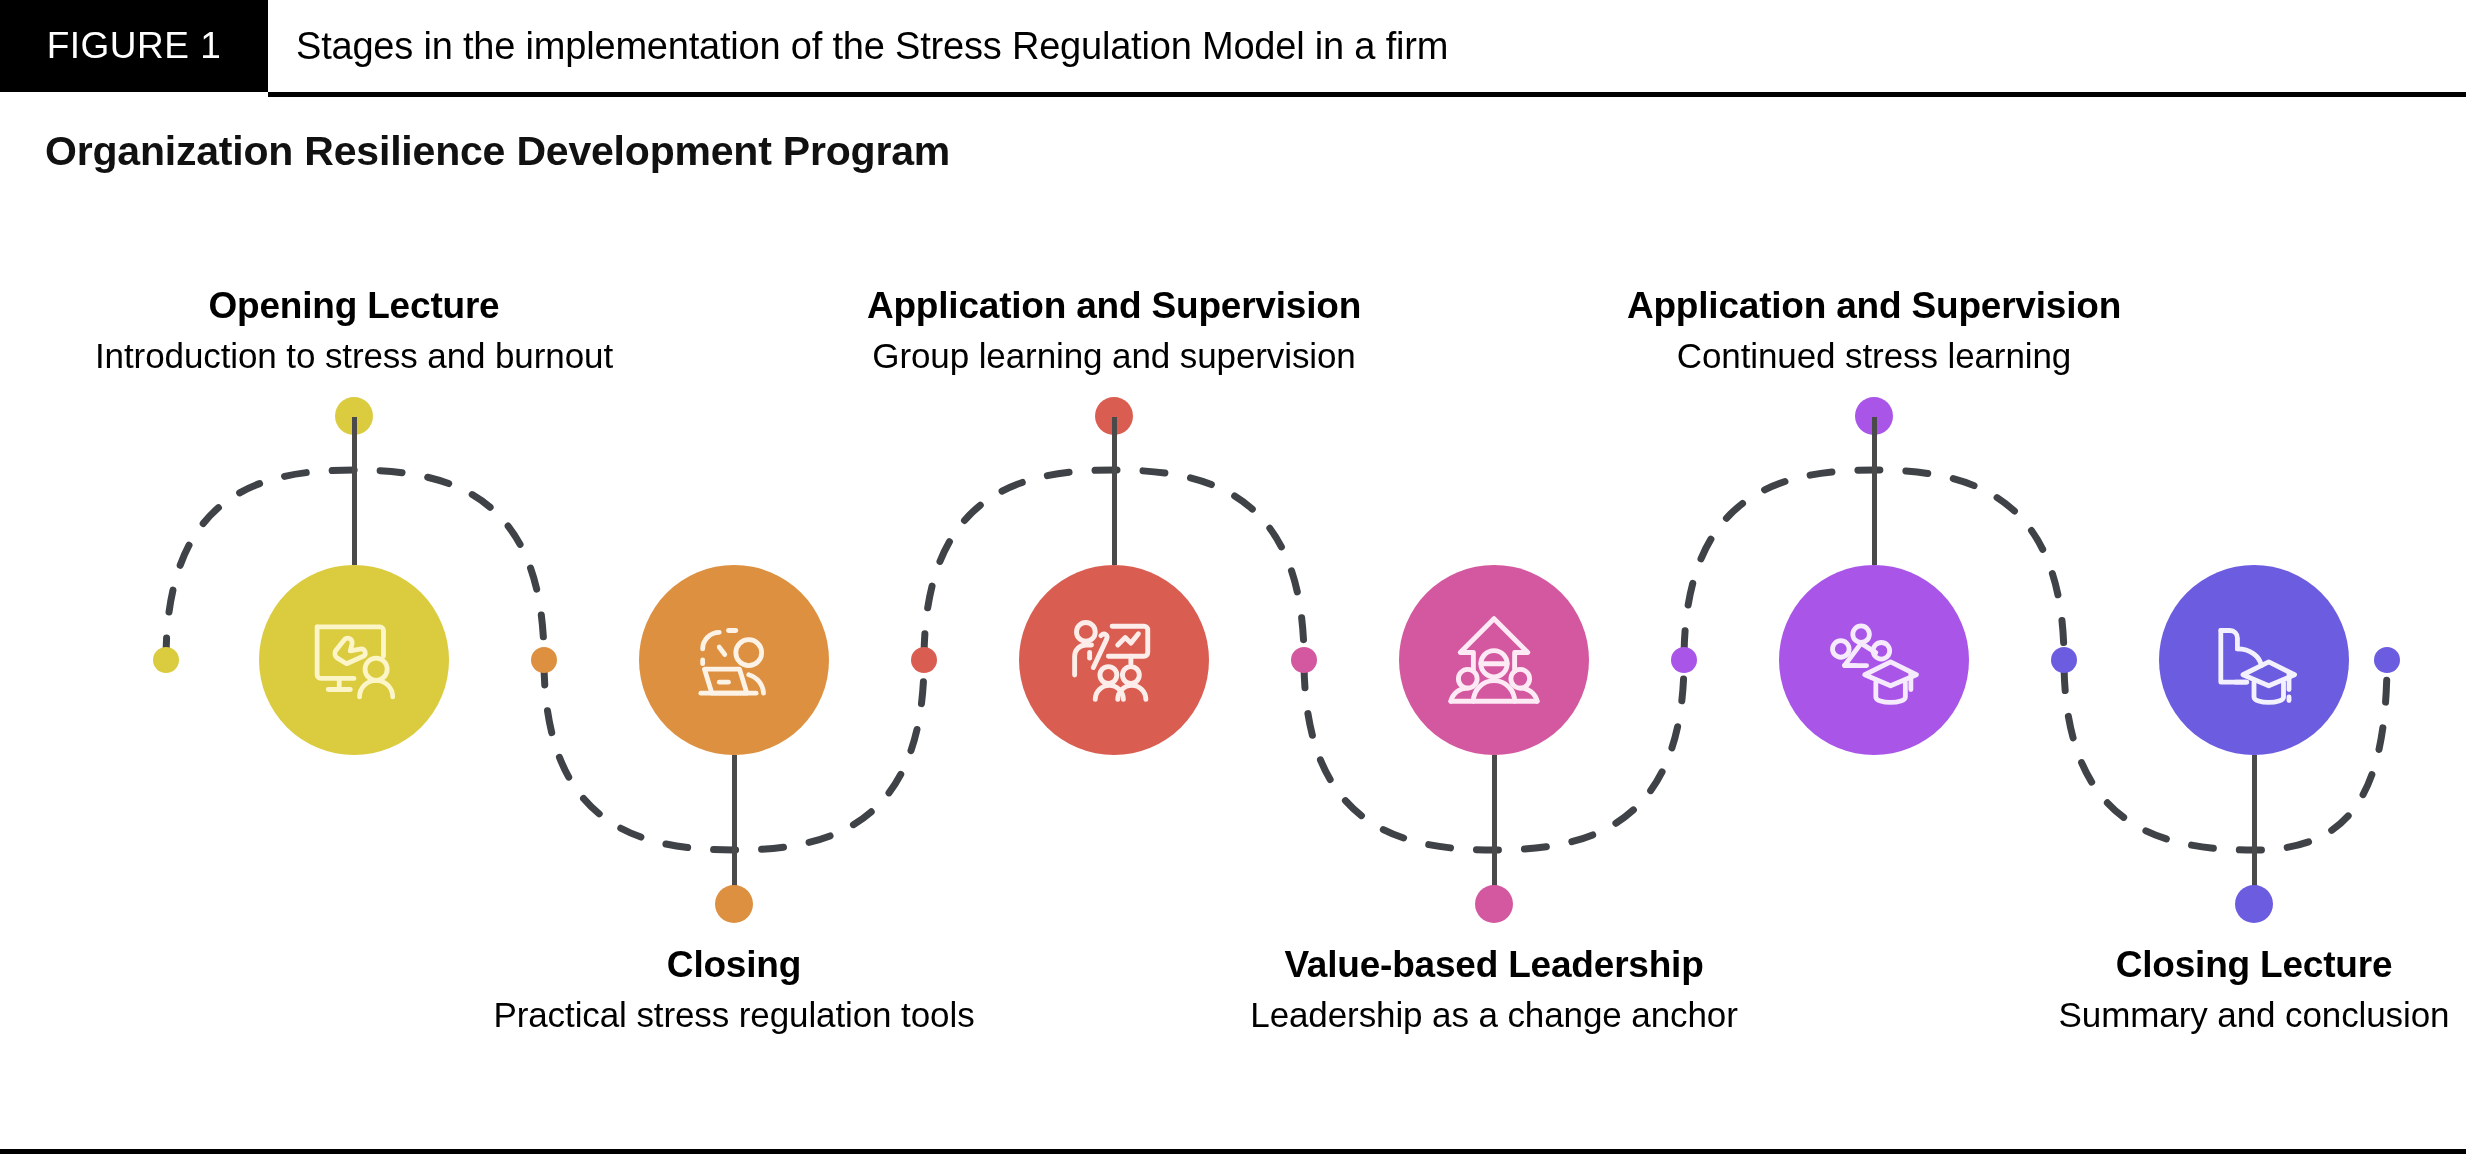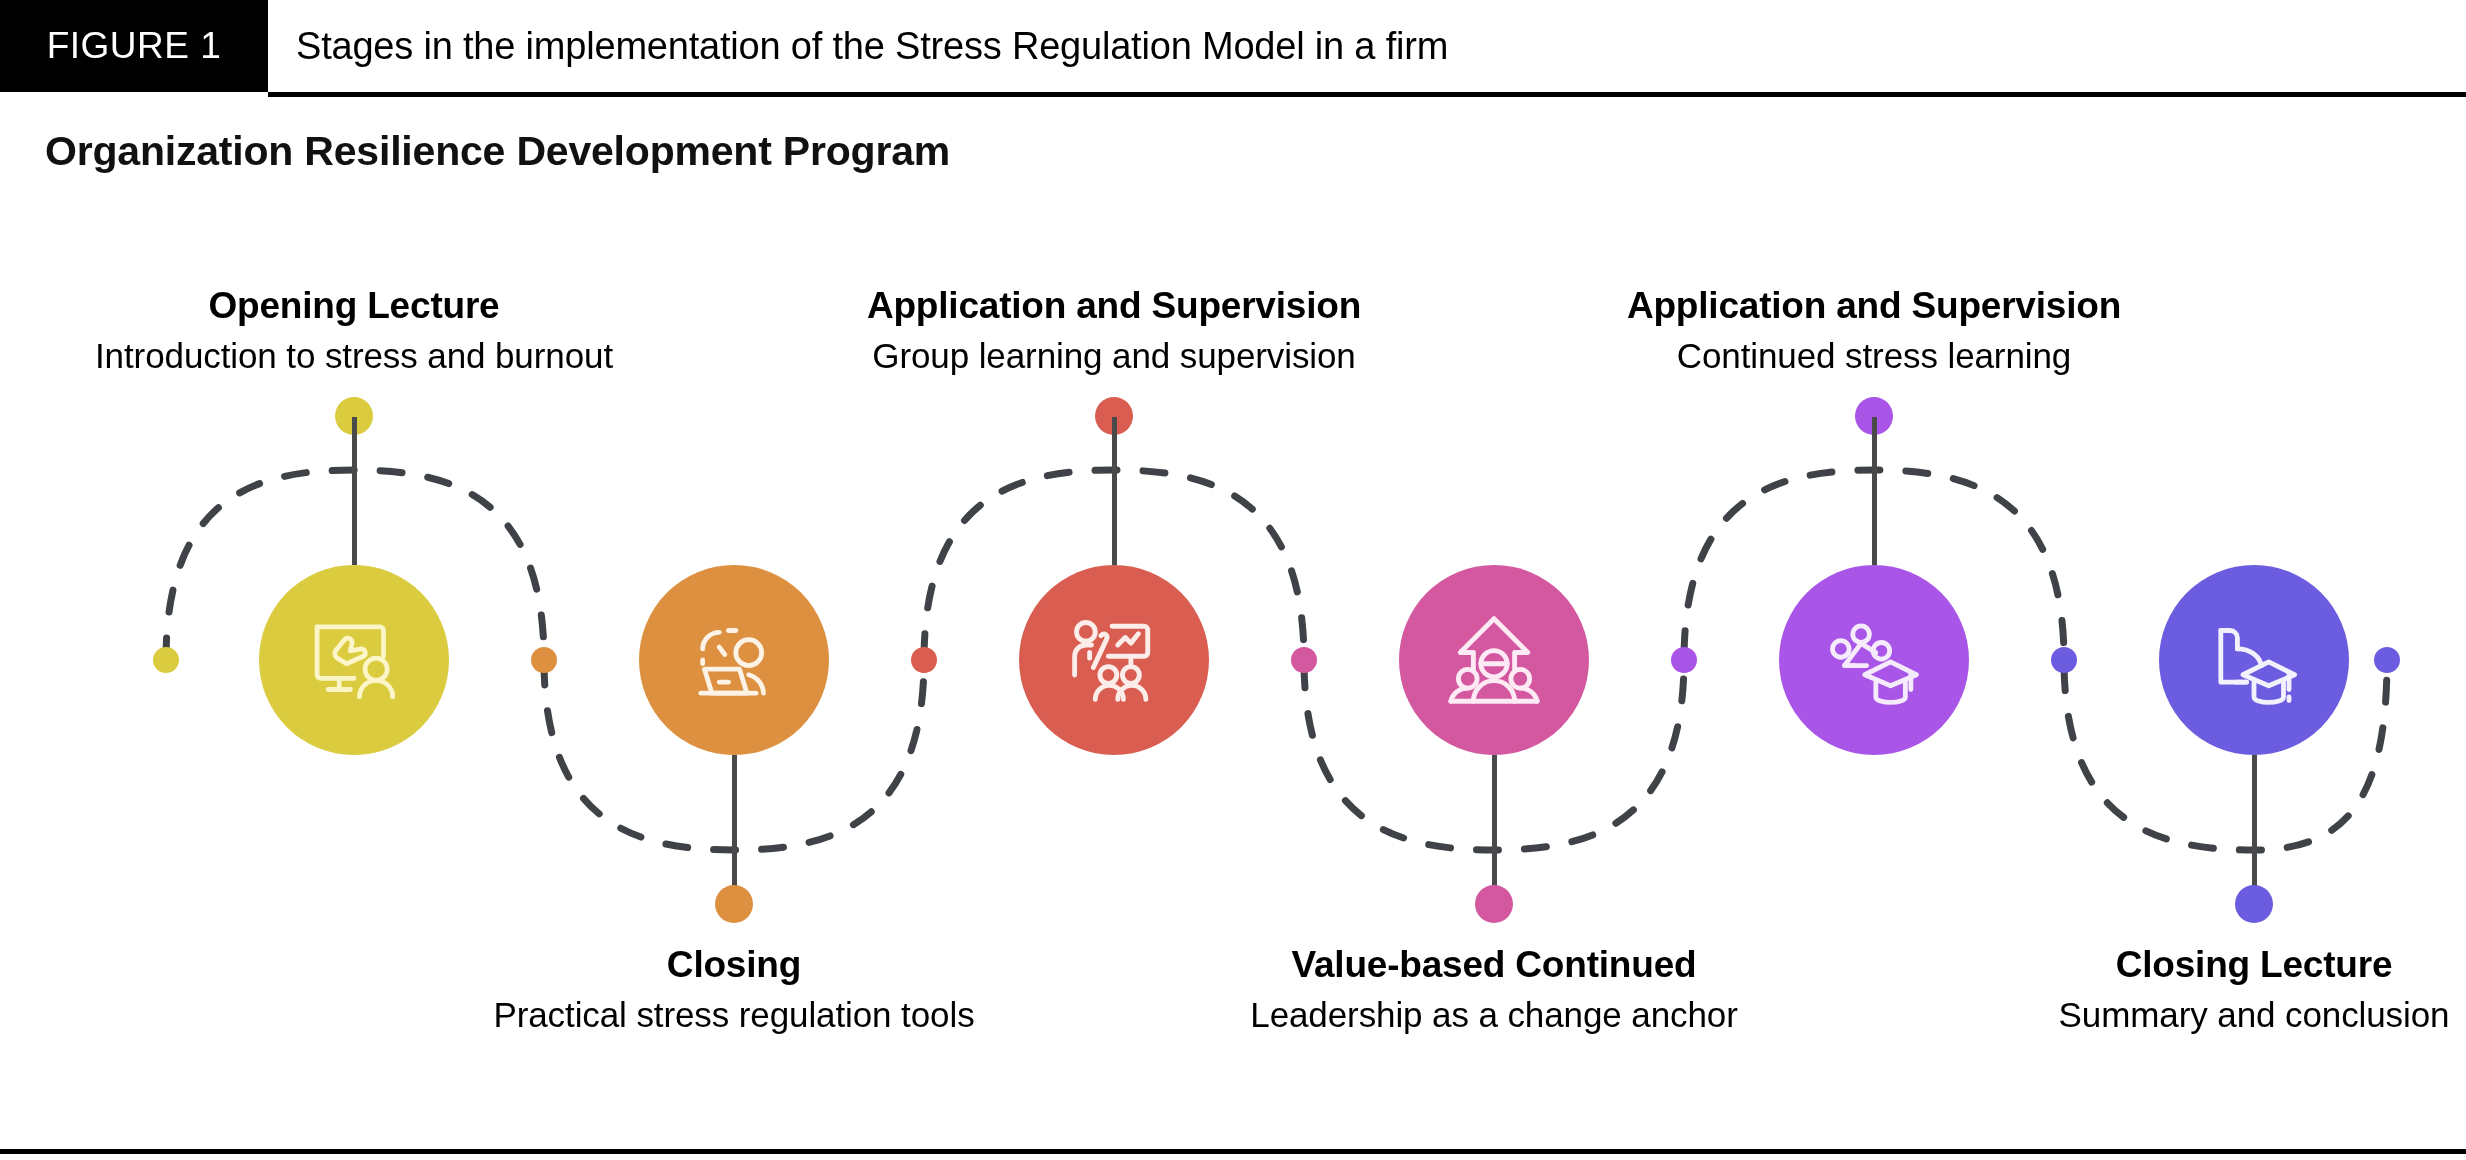--- a/index.html
+++ b/index.html
@@ -285,21 +285,21 @@
             <path d="M21 54a11 11 0 0 1 22 0"></path>
             <path d="M9 54a9 9 0 0 1 9-7"></path>
             <path d="M55 54a9 9 0 0 0-9-7"></path>
             <path d="M9 54h46"></path>
           </svg>
         </span>
       </div>
       <div class="stem stem-down"></div>
       <div class="stem-dot stem-dot-down" style="background:#D458A0;"></div>
       <div class="label label-down">
-        <span class="ttl">Value-based Continued</span>
+        <span class="ttl">Value-based Leadership</span>
         <span class="sub">Leadership as a change anchor</span>
       </div>
     </div>
 
     <div class="stage" style="left:1863px; top:660px;">
       <div class="label label-up">
         <span class="ttl">Application and Supervision</span>
         <span class="sub">Continued stress learning</span>
       </div>
       <div class="stem-dot stem-dot-up" style="background:#A855E8;"></div>

